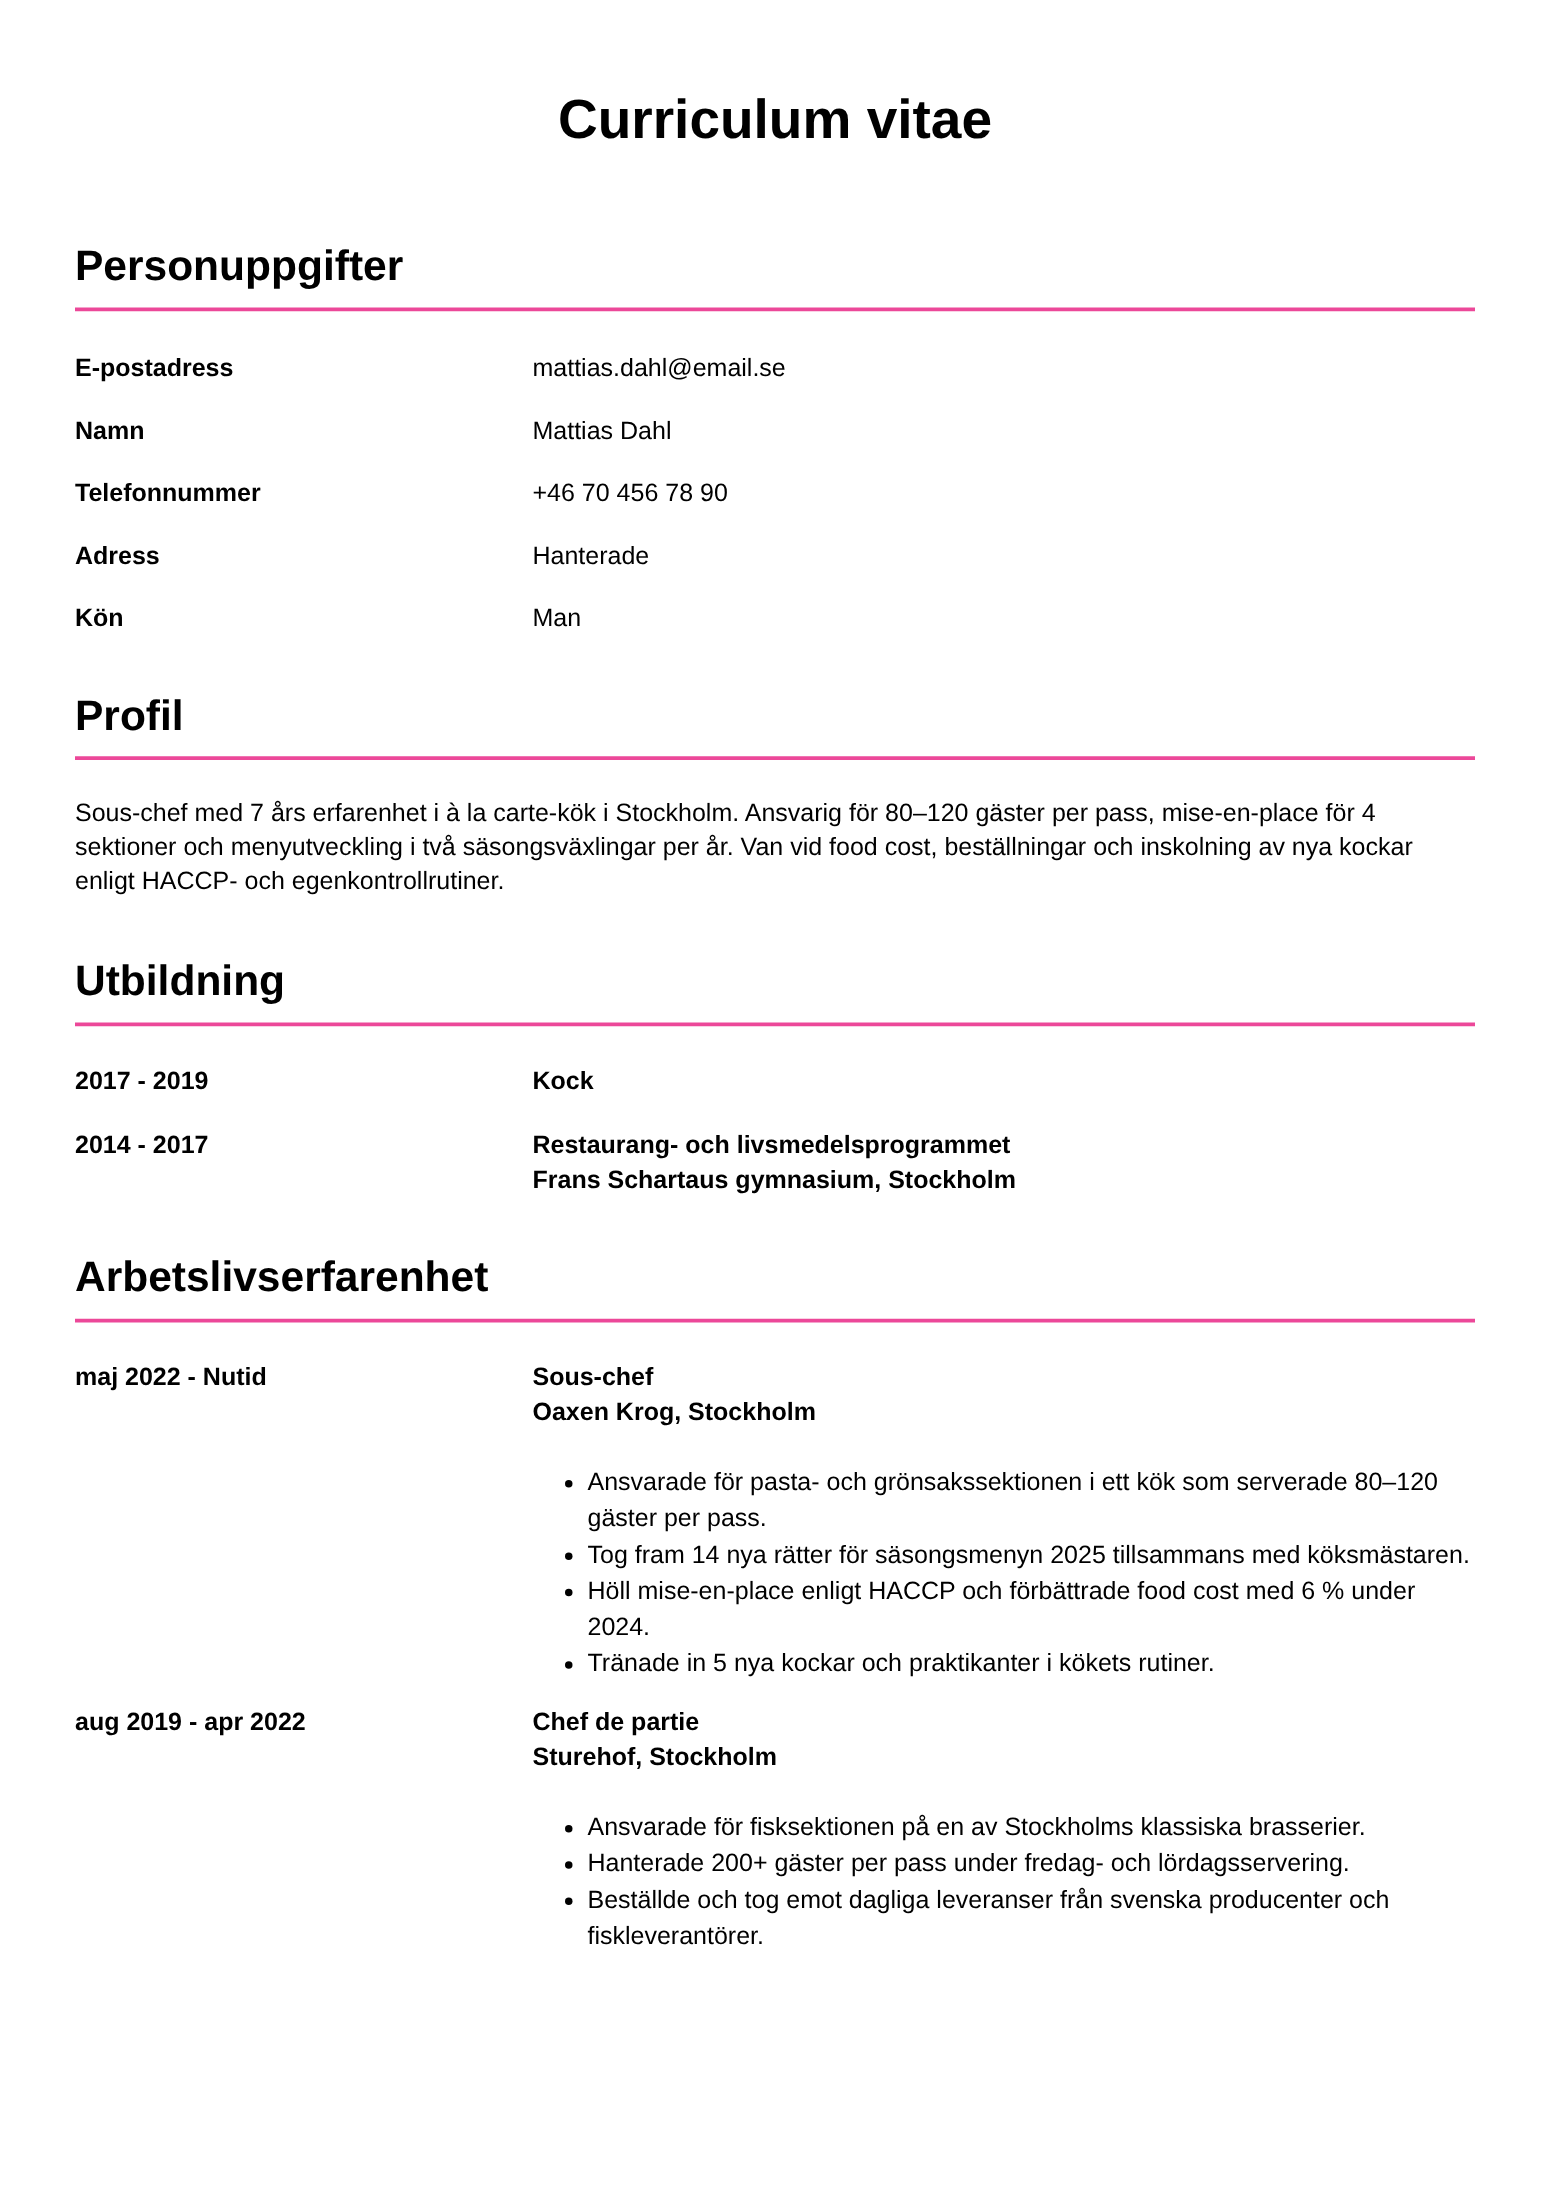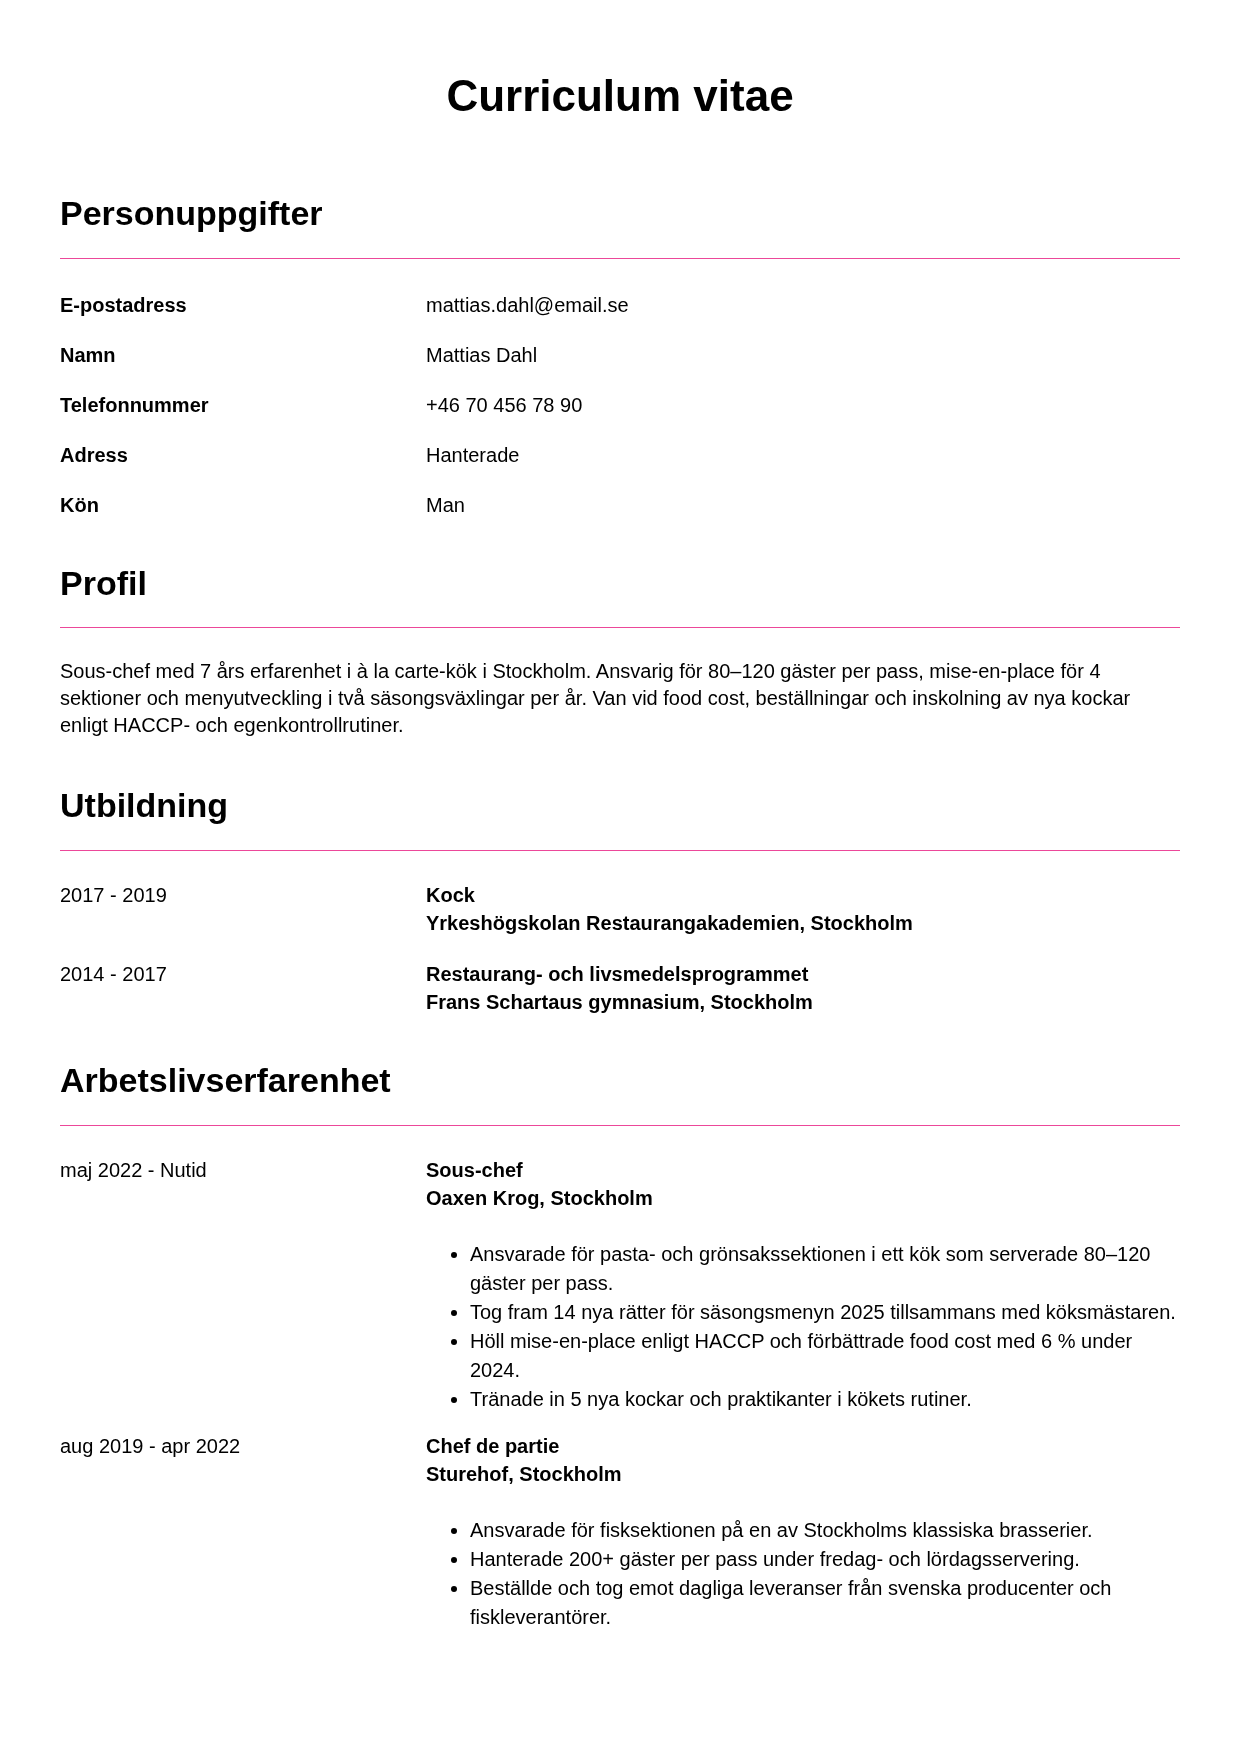--- a/index.html
+++ b/index.html
@@ -21,22 +21,22 @@
     font-weight: 700;
     line-height: 1.2;
     text-align: center;
     margin: 30px 0 0 0;
   }
   .section-heading {
     font-size: 34px;
     font-weight: 700;
     line-height: 1.2;
     margin: 0;
-    padding-bottom: 24px;
-    border-bottom: 1px solid #ec4899;
+    padding-bottom: 12px;
+    border-bottom: 3px solid #ec4899;
   }
   .section-personal .section-heading { margin-top: 70px; }
   .section-profile .section-heading { margin-top: 44px; }
   .section-education .section-heading { margin-top: 46px; }
   .section-experience .section-heading { margin-top: 44px; }
 
   .kv { margin-top: 32px; }
   .kv-row {
     display: grid;
     grid-template-columns: 366px 1fr;
@@ -55,21 +55,21 @@
 
   .entries { margin-top: 30px; }
   .entry {
     display: grid;
     grid-template-columns: 366px 1fr;
     font-size: 20px;
     line-height: 28px;
   }
   .section-education .entry + .entry { margin-top: 23px; }
   .section-experience .entry + .entry { margin-top: 18px; }
-  .entry-period { font-weight: 400; }
+  .entry-period { font-weight: 700; }
   .entry-title, .entry-org { font-weight: 700; }
 
   .bullets {
     margin: 28px 0 0 0;
     padding-left: 44px;
     font-size: 20px;
     line-height: 29px;
     font-weight: 400;
   }
   .bullets li { margin: 0; }
@@ -112,21 +112,20 @@
     <p class="profile-text">Sous-chef med 7 års erfarenhet i à la carte-kök i Stockholm. Ansvarig för 80–120 gäster per pass, mise-en-place för 4 sektioner och menyutveckling i två säsongsväxlingar per år. Van vid food cost, beställningar och inskolning av nya kockar enligt HACCP- och egenkontrollrutiner.</p>
   </section>
 
   <section class="section-education">
     <h2 class="section-heading">Utbildning</h2>
     <div class="entries">
       <div class="entry">
         <div class="entry-period">2017 - 2019</div>
         <div class="entry-right">
           <div class="entry-title">Kock</div>
-          <div class="entry-org">Yrkeshögskolan Restaurangakademien, Stockholm</div>
         </div>
       </div>
       <div class="entry">
         <div class="entry-period">2014 - 2017</div>
         <div class="entry-right">
           <div class="entry-title">Restaurang- och livsmedelsprogrammet</div>
           <div class="entry-org">Frans Schartaus gymnasium, Stockholm</div>
         </div>
       </div>
     </div>

